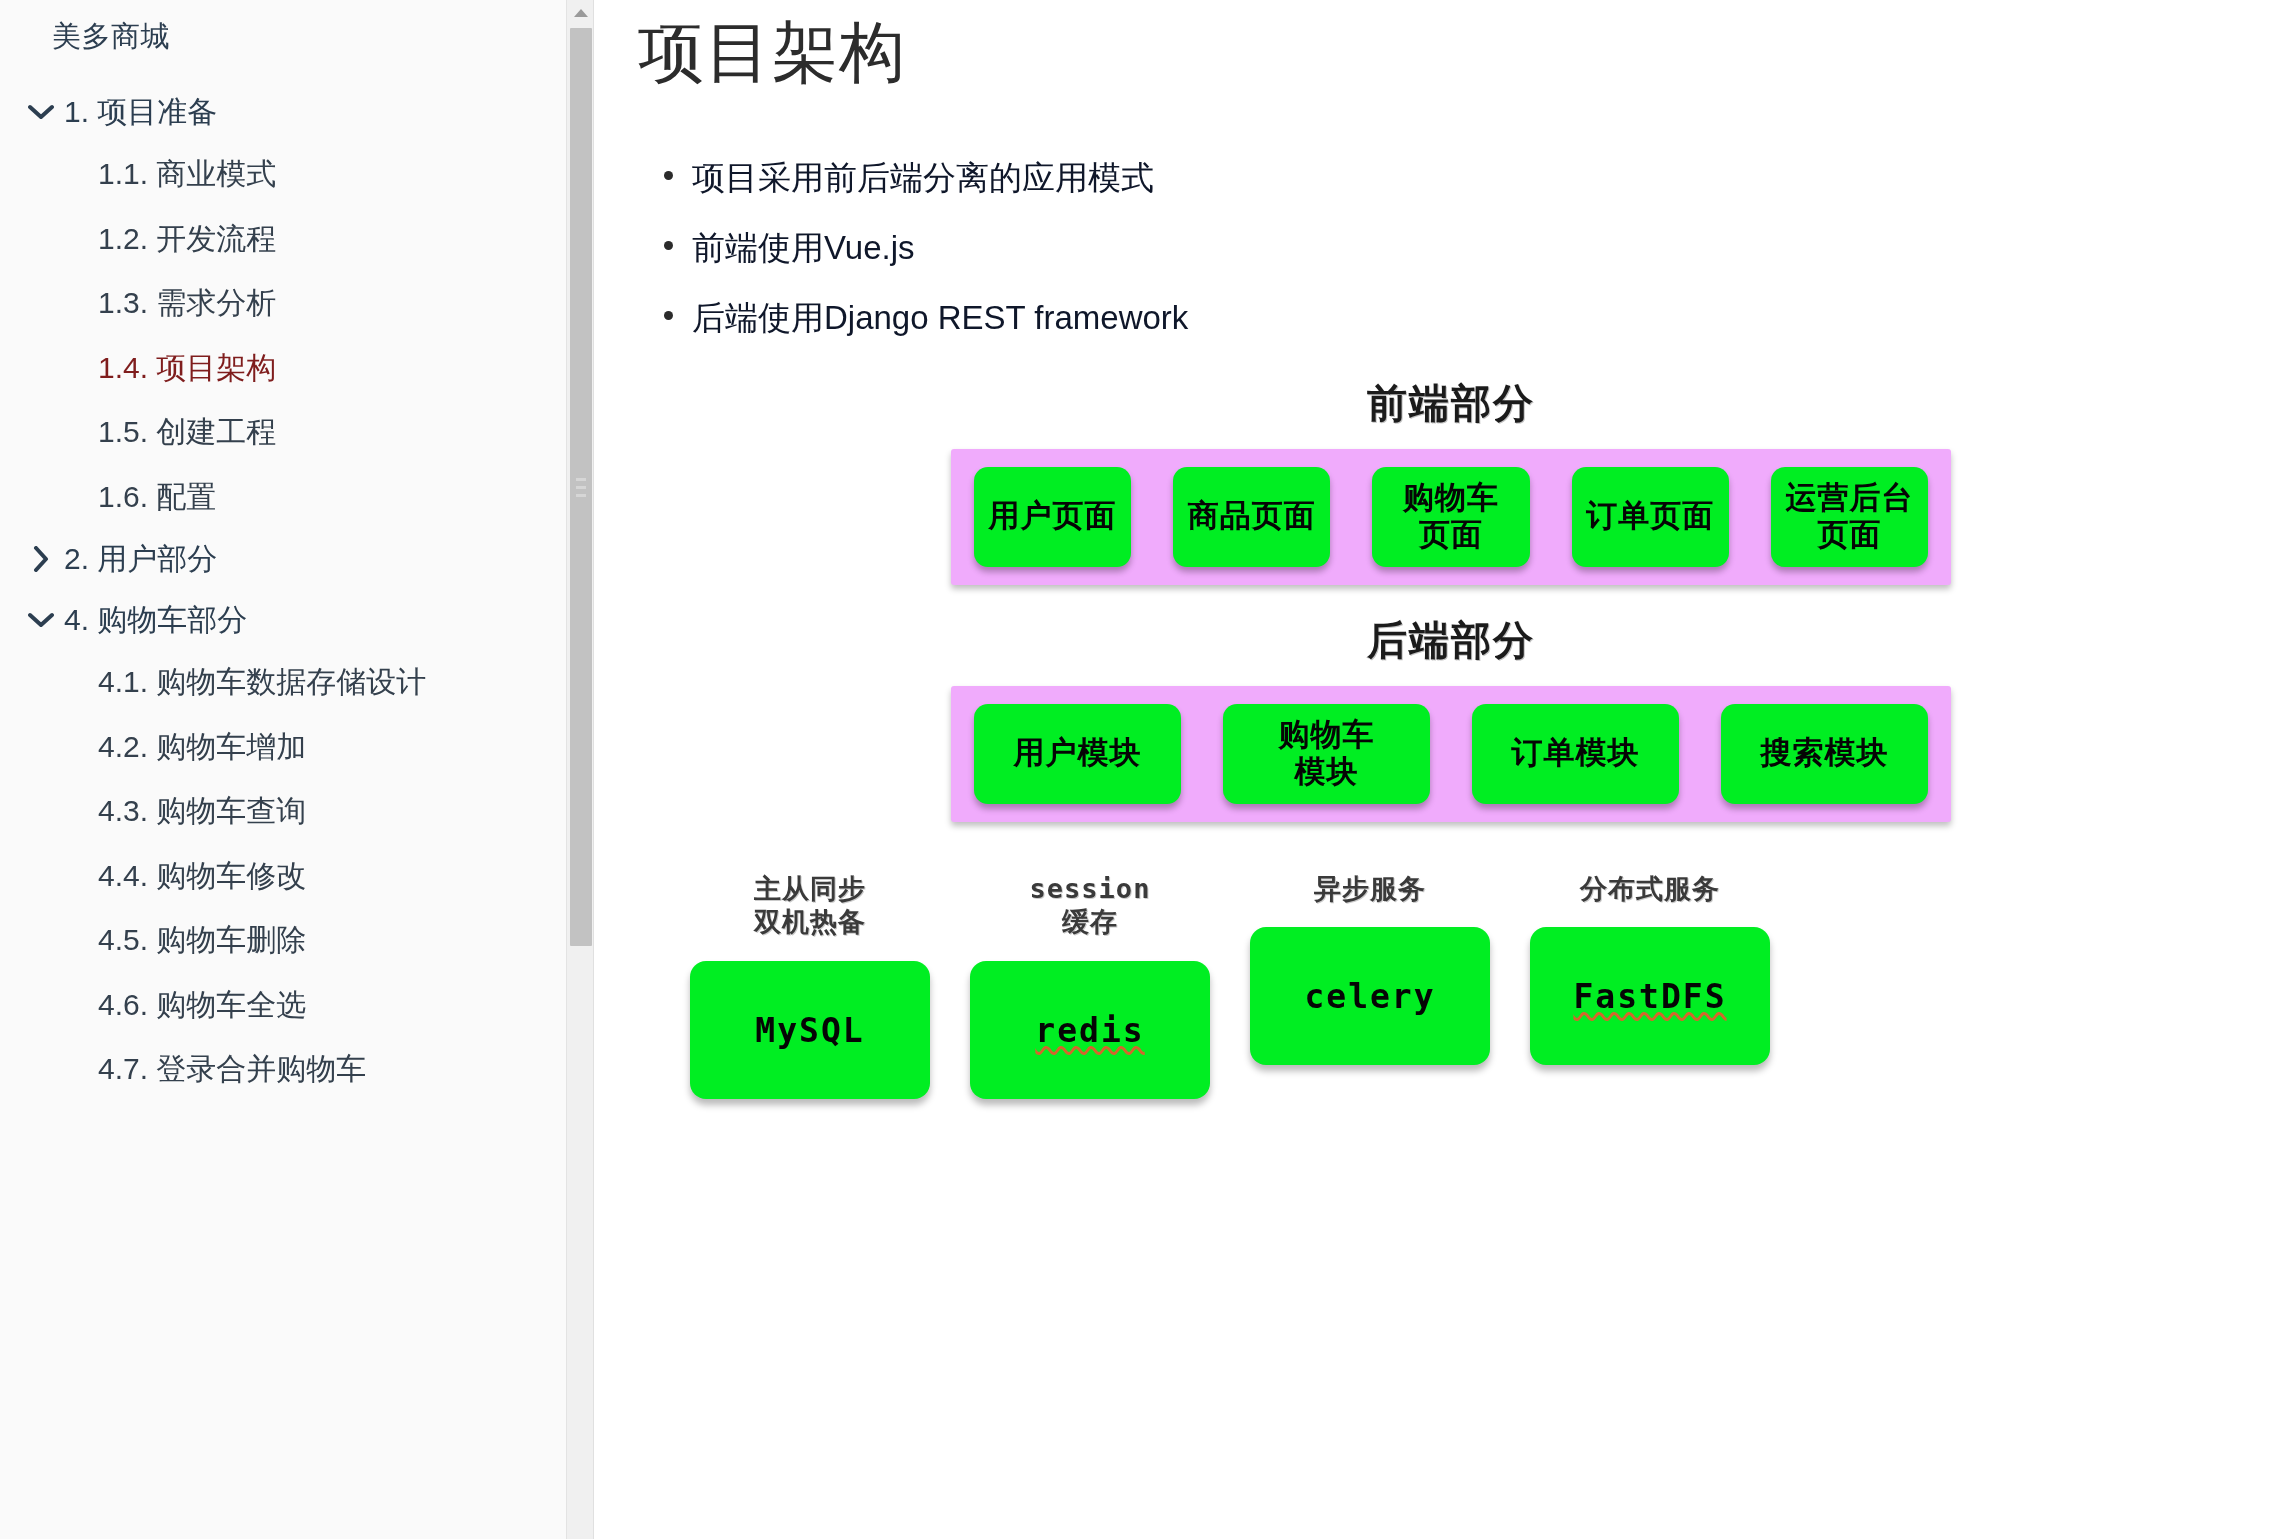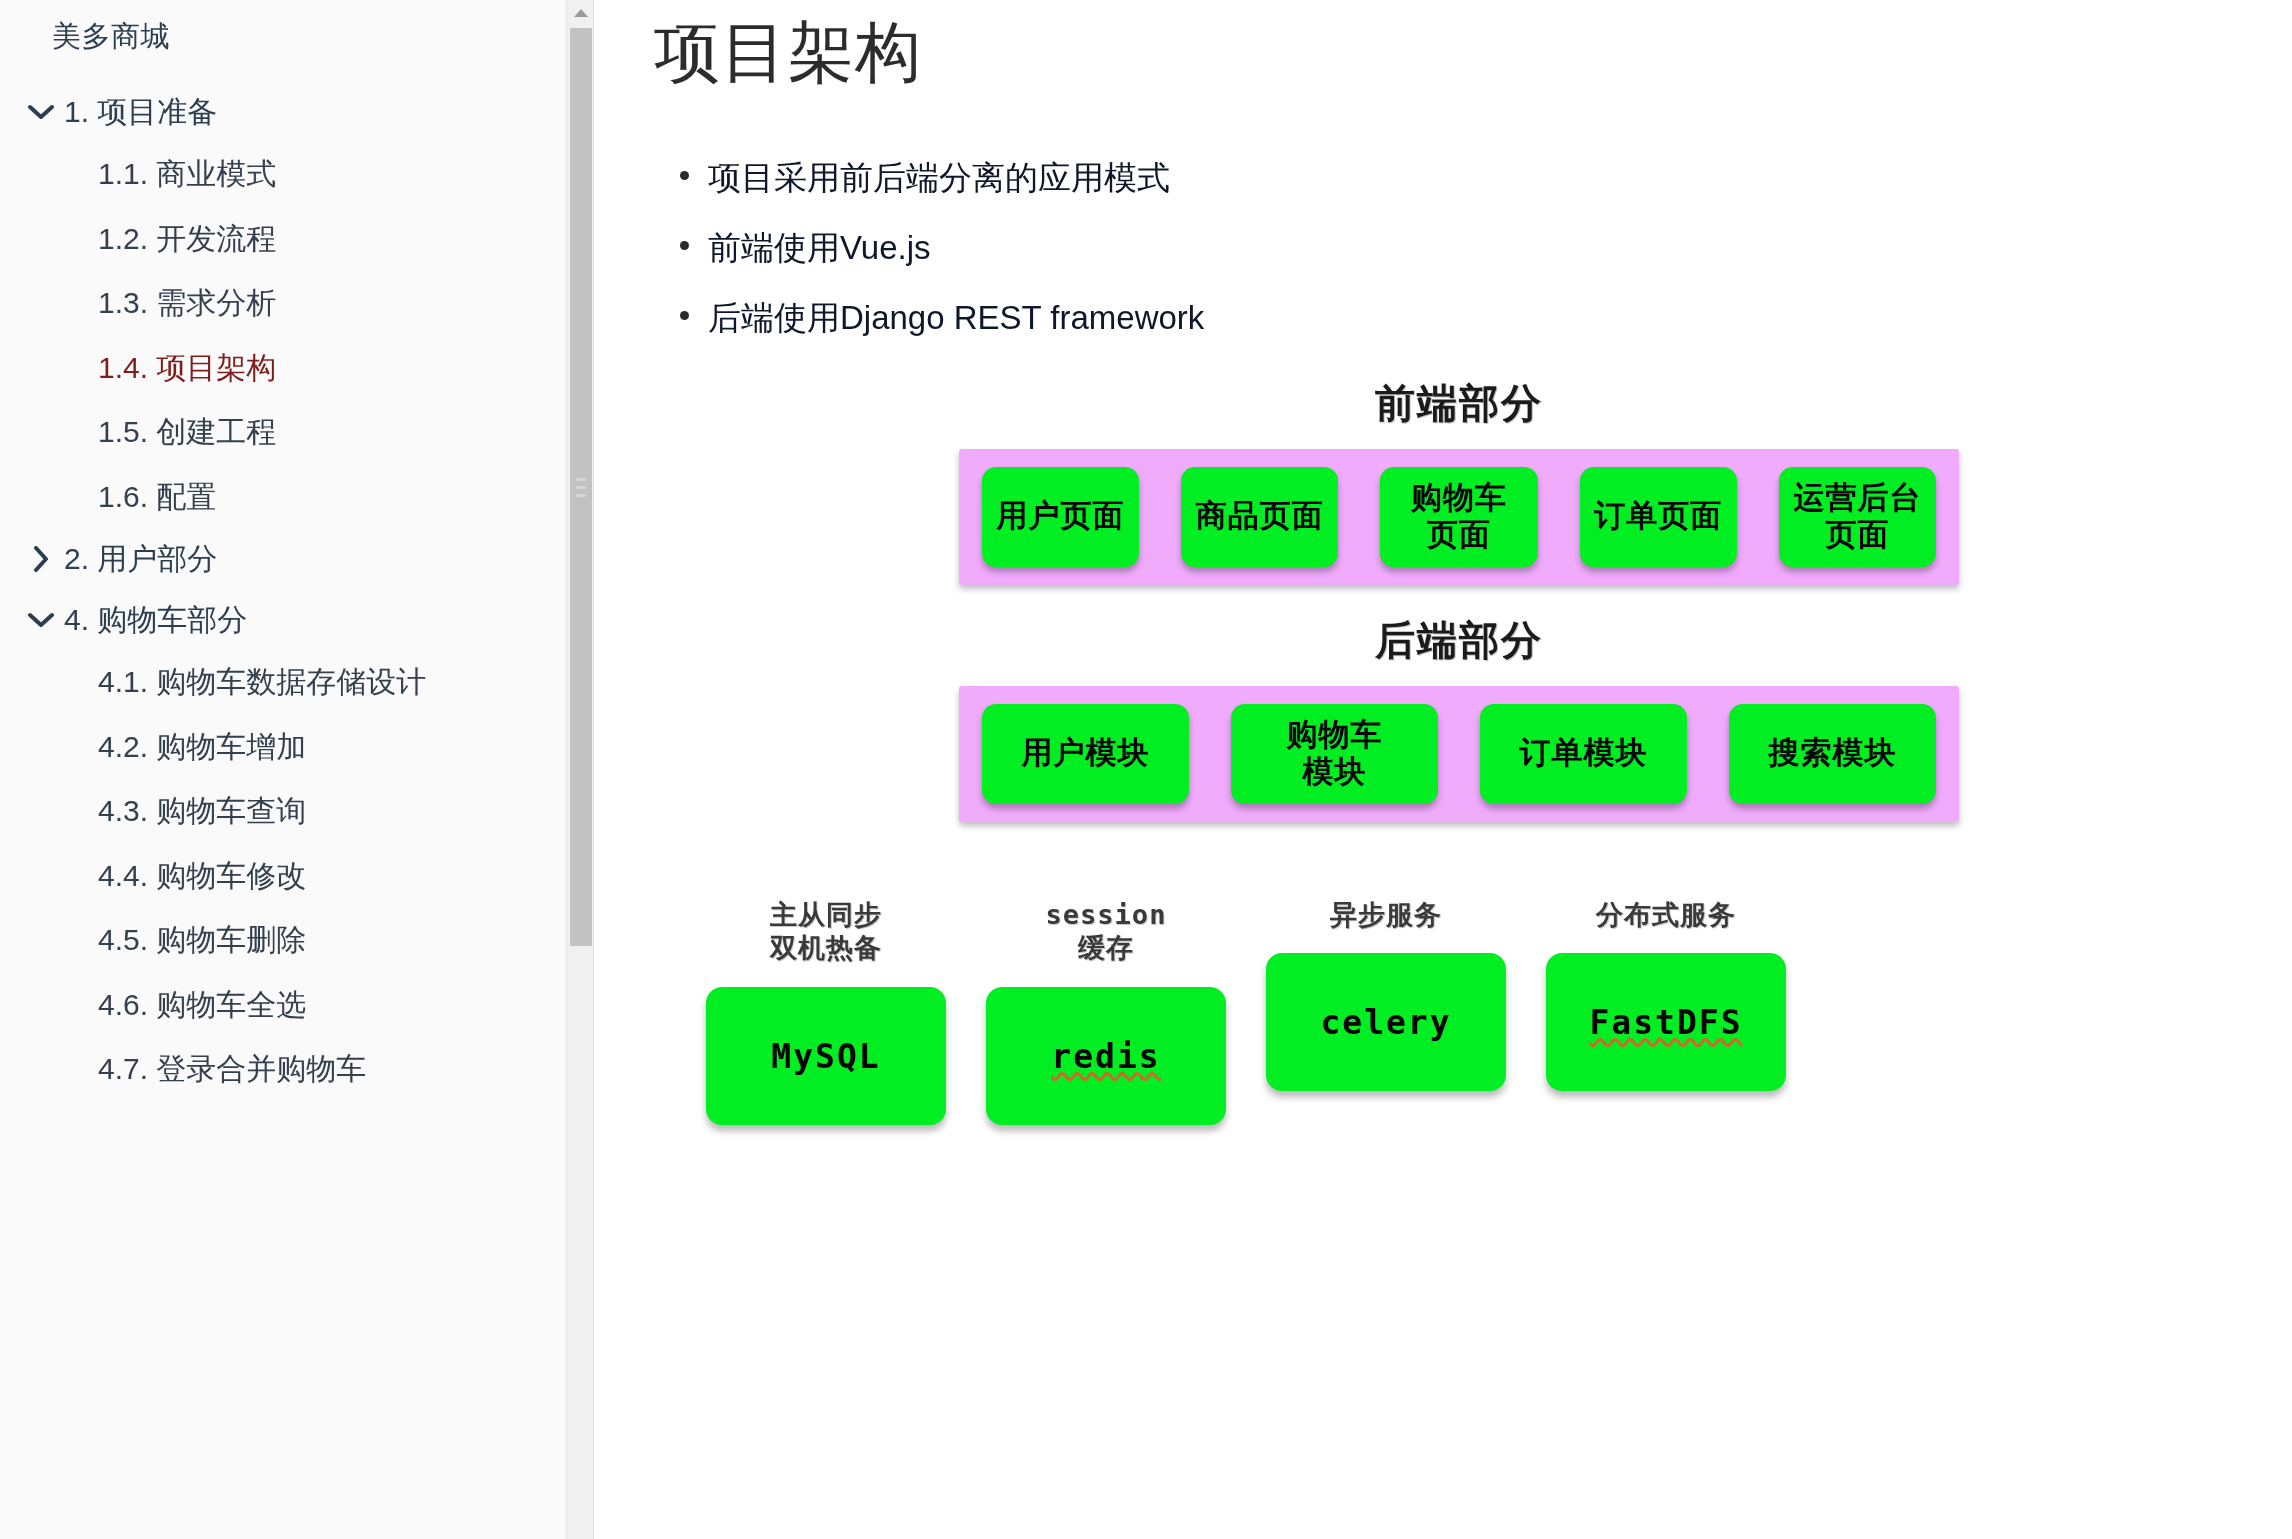--- a/index.html
+++ b/index.html
@@ -67,21 +67,21 @@
   .sb-scroll .grip { width:10px; height:3px; background:#d6d6d6; }
   .sb-divider {
     position:absolute; top:0; right:0;
     width:1px; height:1539px; background:#e0e0e0;
   }
 
   
   .main {
     flex:1 1 auto; height:1539px;
     background:#ffffff;
-    padding:0 0 0 32px;
+    padding:0 0 0 16px;
     overflow:hidden; position:relative;
   }
   .page-title {
     font-size:66px; font-weight:400; color:#2c2c2c;
     padding:8px 0 0 28px; letter-spacing:1px;
   }
   .bullets { margin:56px 0 0 46px; }
   .bullets li {
     list-style:none; position:relative;
     font-size:33px; color:#0f172a;
@@ -125,21 +125,21 @@
     font-size:31px; font-weight:700; color:#050505;
     line-height:1.18;
     box-shadow:0 5px 6px rgba(0,0,0,0.28);
     padding:6px 4px;
     letter-spacing:1px;
   }
   .node.two-line { font-size:31px; }
 
   
   .services {
-    margin-top:76px;
+    margin-top:50px;
     width:1120px; margin-left:60px;
     display:flex; align-items:flex-start;
   }
   .svc { flex:1 1 0; text-align:center; position:relative; }
   .svc-caption {
     font-size:27px; font-weight:700; color:#3a3a3a;
     line-height:1.25; margin-bottom:22px;
     text-shadow:1px 1px 0 rgba(150,150,150,0.5);
     white-space:pre-line;
     font-family:"DejaVu Sans Mono","Liberation Mono",monospace;

